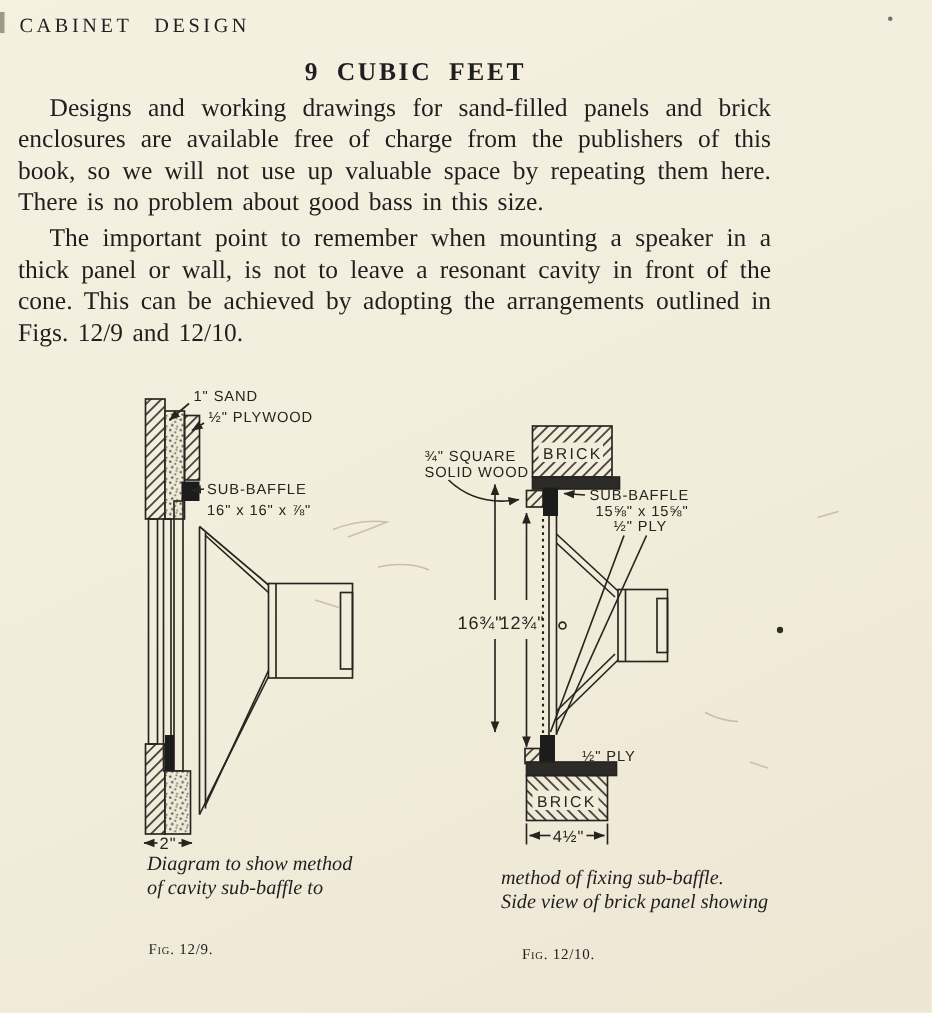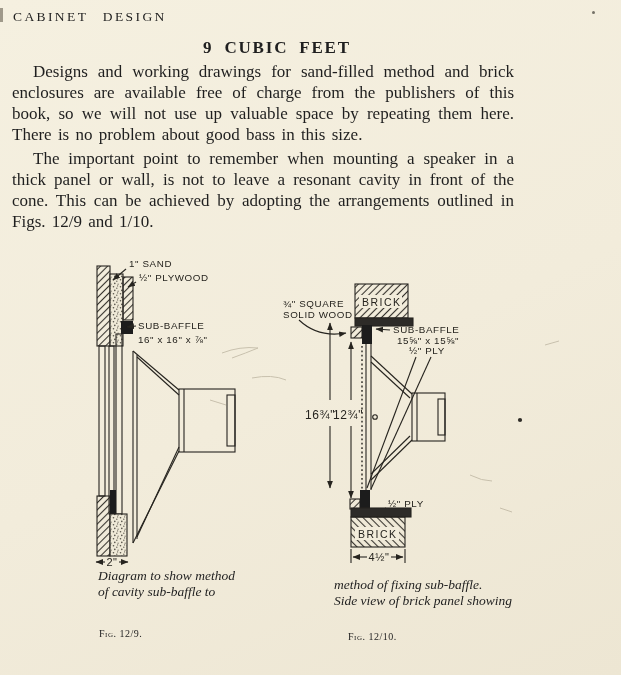--- a/index.html
+++ b/index.html
@@ -25,22 +25,22 @@
 </style>
 </head>
 <body>
 
 <div class="page">
   <div class="corner-mark"></div>
   <div class="speck"></div>
 
   <div class="header">CABINET DESIGN</div>
   <div class="title">9 CUBIC FEET</div>
-  <p class="para p1">Designs and working drawings for sand-filled method and brick enclosures are available free of charge from the publishers of this book, so we will not use up valuable space by repeating them here. There is no problem about good bass in this size.</p>
-  <p class="para p2">The important point to remember when mounting a speaker in a thick panel or wall, is not to leave a resonant cavity in front of the cone. This can be achieved by adopting the arrangements outlined in Figs. 12/9 and 1/10.</p>
+  <p class="para p1">Designs and working drawings for sand-filled panels and brick enclosures are available free of charge from the publishers of this book, so we will not use up valuable space by repeating them here. There is no problem about good bass in this size.</p>
+  <p class="para p2">The important point to remember when mounting a speaker in a thick panel or wall, is not to leave a resonant cavity in front of the cone. This can be achieved by adopting the arrangements outlined in Figs. 12/9 and 12/10.</p>
 
   <svg class="figs" width="621" height="328" viewBox="0 0 621 328" xmlns="http://www.w3.org/2000/svg">
     <defs>
       <pattern id="hA" width="5" height="5" patternUnits="userSpaceOnUse" patternTransform="rotate(45)">
         <line x1="2.5" y1="0" x2="2.5" y2="5" stroke="#35322c" stroke-width="1.1"></line>
       </pattern>
       <pattern id="hB" width="5" height="5" patternUnits="userSpaceOnUse" patternTransform="rotate(-45)">
         <line x1="2.5" y1="0" x2="2.5" y2="5" stroke="#35322c" stroke-width="1.1"></line>
       </pattern>
       <pattern id="sandp" width="7" height="7" patternUnits="userSpaceOnUse">

